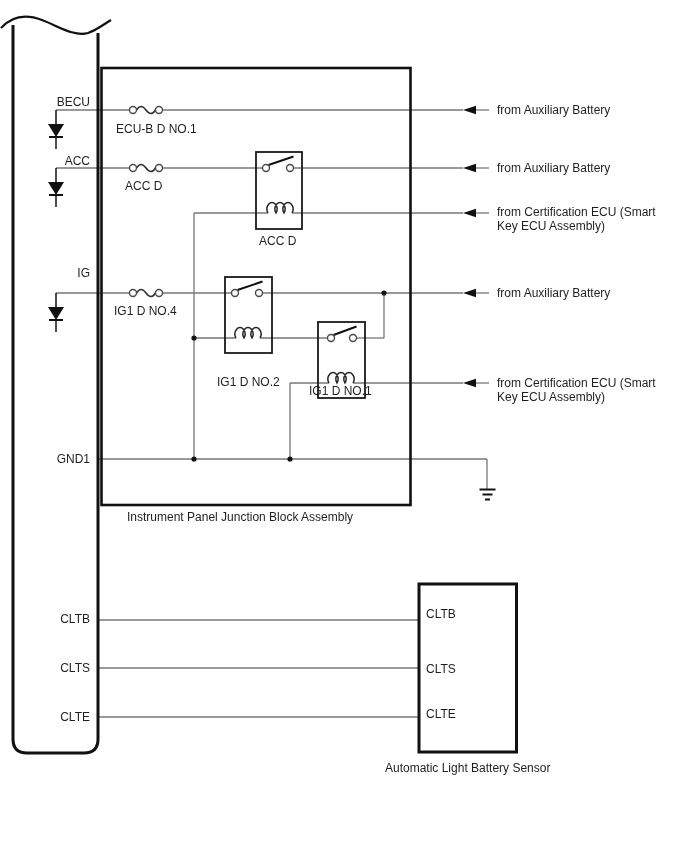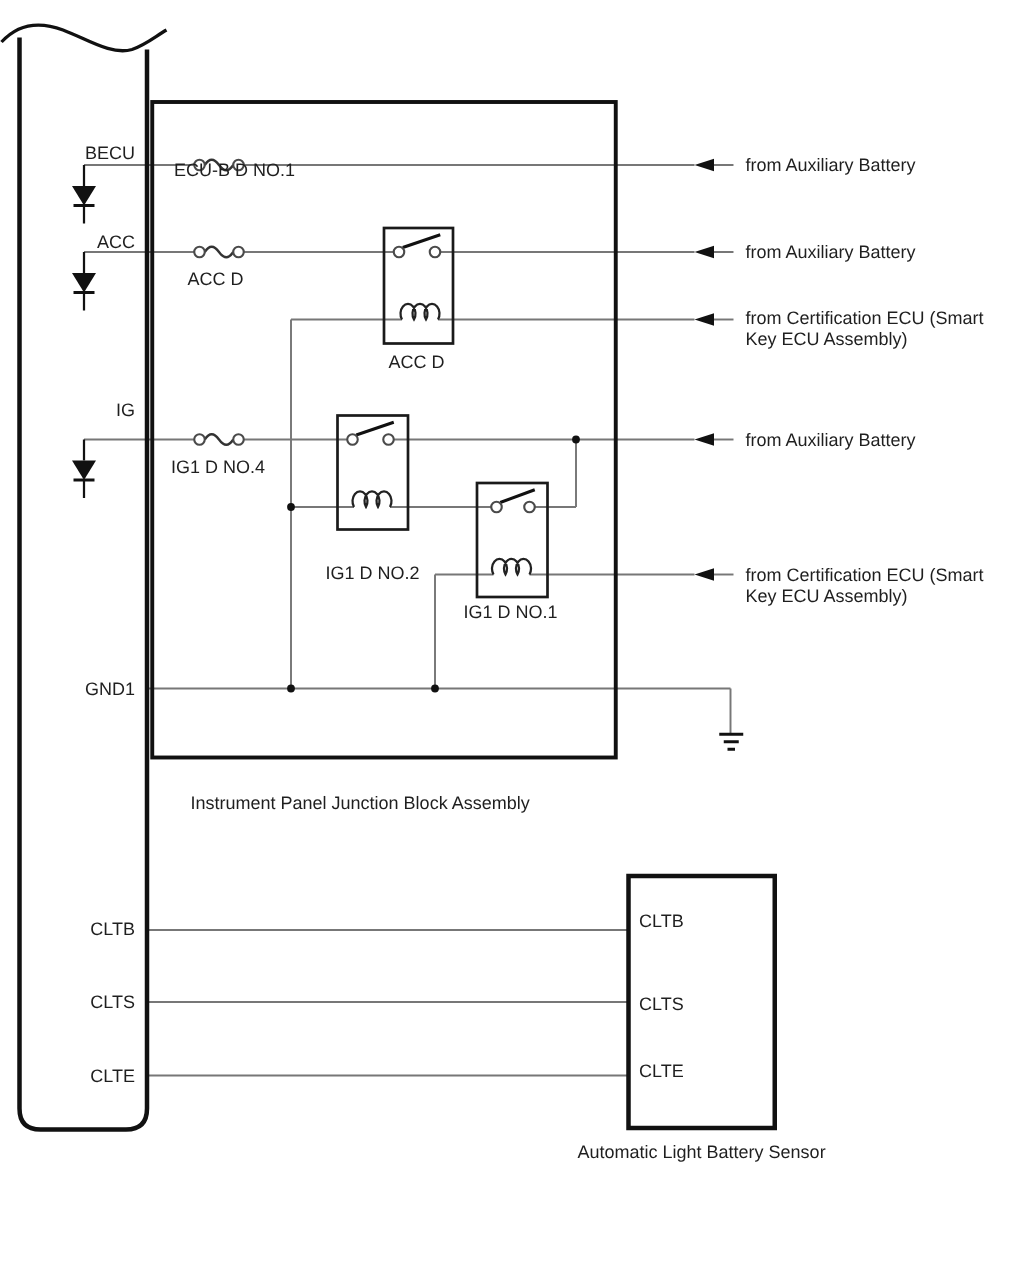--- a/index.html
+++ b/index.html
@@ -160,33 +160,33 @@
   </svg>
 
   <div class="lbl r" style="top:95px">BECU</div>
   <div class="lbl r" style="top:154px">ACC</div>
   <div class="lbl r" style="top:266px">IG</div>
   <div class="lbl r" style="top:452px">GND1</div>
   <div class="lbl r" style="top:612px">CLTB</div>
   <div class="lbl r" style="top:661px">CLTS</div>
   <div class="lbl r" style="top:710px">CLTE</div>
 
-  <div class="lbl" style="left:116px;top:106px">ECU-B D NO.1</div>
+  <div class="lbl" style="left:116px;top:122px">ECU-B D NO.1</div>
   <div class="lbl" style="left:125px;top:179px">ACC D</div>
   <div class="lbl" style="left:114px;top:304px">IG1 D NO.4</div>
 
   <div class="lbl" style="left:259px;top:234px">ACC D</div>
   <div class="lbl" style="left:217px;top:375px">IG1 D NO.2</div>
-  <div class="lbl" style="left:309px;top:401px">IG1 D NO.1</div>
+  <div class="lbl" style="left:309px;top:384px">IG1 D NO.1</div>
 
   <div class="lbl" style="left:426px;top:607px">CLTB</div>
   <div class="lbl" style="left:426px;top:662px">CLTS</div>
   <div class="lbl" style="left:426px;top:707px">CLTE</div>
 
-  <div class="lbl" style="left:127px;top:528px">Instrument Panel Junction Block Assembly</div>
+  <div class="lbl" style="left:127px;top:510px">Instrument Panel Junction Block Assembly</div>
   <div class="lbl" style="left:385px;top:761px">Automatic Light Battery Sensor</div>
 
   <div class="lbl" style="left:497px;top:103px">from Auxiliary Battery</div>
   <div class="lbl" style="left:497px;top:161px">from Auxiliary Battery</div>
   <div class="lbl" style="left:497px;top:205px">
     <div>from Certification ECU (Smart</div>
     <div>Key ECU Assembly)</div>
   </div>
   <div class="lbl" style="left:497px;top:286px">from Auxiliary Battery</div>
   <div class="lbl" style="left:497px;top:376px">

